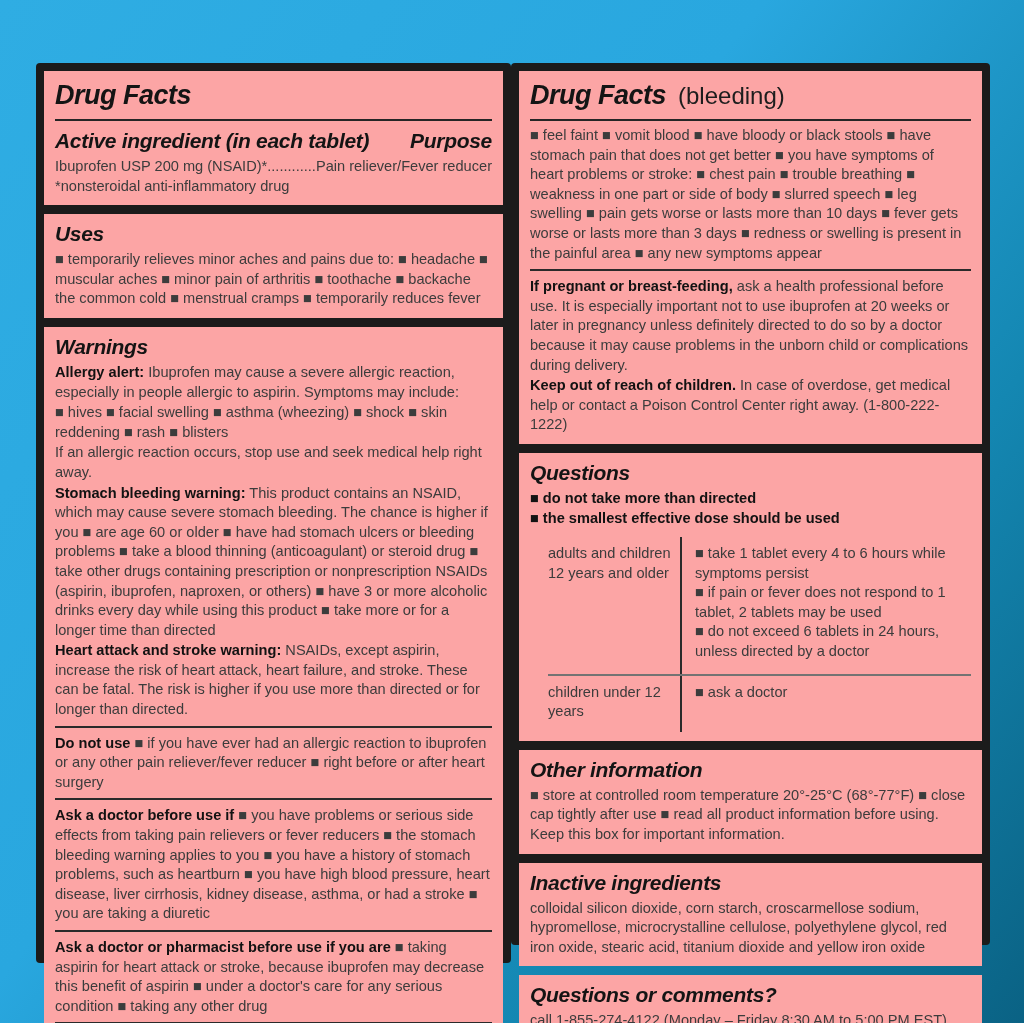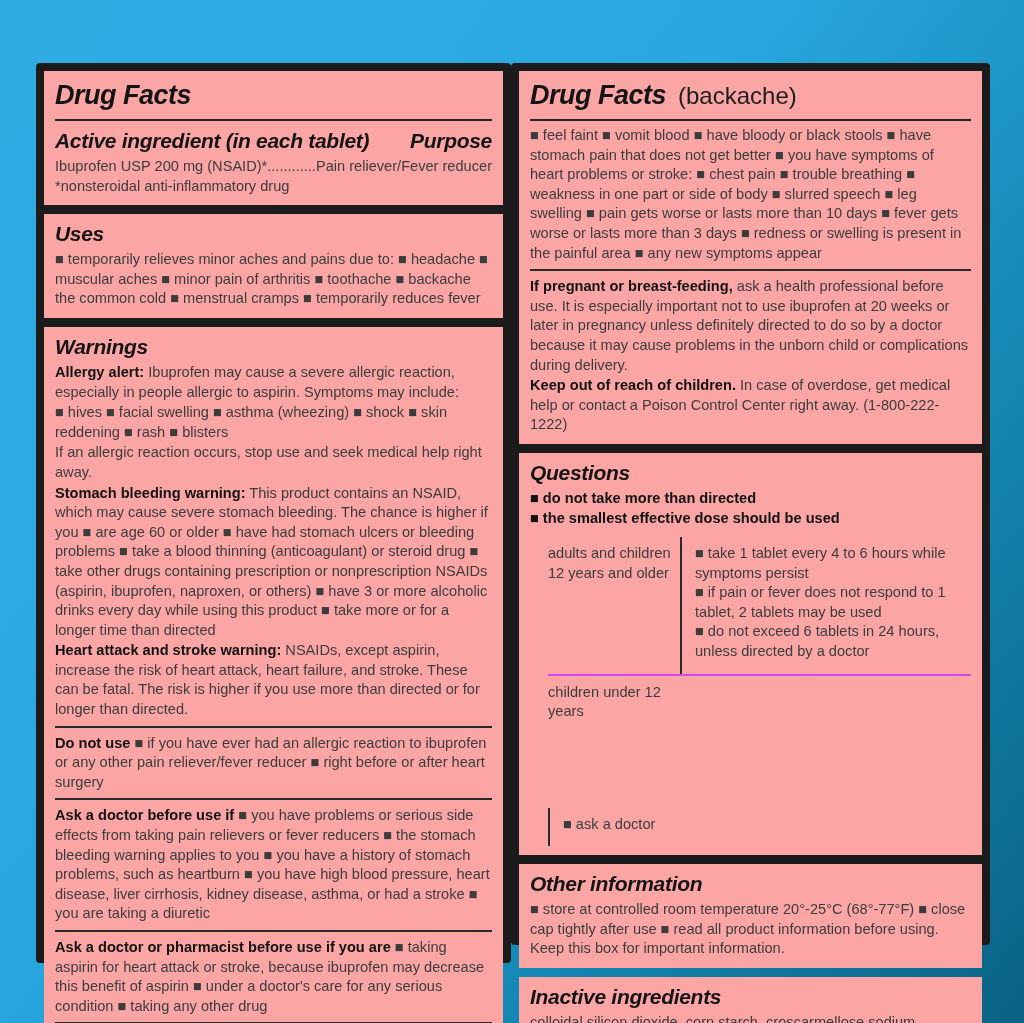--- a/index.html
+++ b/index.html
@@ -52,21 +52,21 @@
     color: #3c3c3c;
   }
   .txt b { color: #121212; }
   .para { margin-bottom: 1px; }
   .ai-head-row { display: flex; justify-content: space-between; align-items: baseline; }
   .ai-line { display: flex; align-items: baseline; white-space: nowrap; }
   .ai-dots { flex: 1 1 auto; overflow: hidden; white-space: nowrap; }
   .pre { white-space: pre-line; }
   .dir-table { margin-top: 9px; margin-left: 18px; }
   .dir-row { display: flex; }
-  .dir-row-divider { border-top: 2px solid #d946ef; flex-direction: column; }
+  .dir-row-divider { border-top: 2px solid #737373; }
   .dir-who {
     width: 132px;
     flex: 0 0 132px;
     padding: 7px 8px 10px 0;
   }
   .dir-what {
     flex: 1 1 auto;
     border-left: 2px solid #2a2a2a;
     padding: 7px 0 12px 13px;
   }
@@ -116,21 +116,21 @@
     <div class="rule-thin"></div>
 
   </div>
 </div>
 
 <div class="panel panel-right">
 
   <div class="box">
     <div class="h1 title-row">
       <span>Drug Facts</span>
-      <span class="title-suffix">(backache)</span>
+      <span class="title-suffix">(bleeding)</span>
     </div>
     <div class="rule"></div>
     <div class="txt para">■  feel faint ■  vomit blood ■  have bloody or black stools ■  have stomach pain that does not get better ■  you have symptoms of heart problems or stroke: ■  chest pain ■  trouble breathing ■  weakness in one part or side of body ■  slurred speech ■  leg swelling ■  pain gets worse or lasts more than 10 days ■  fever gets worse or lasts more than 3 days ■  redness or swelling is present in the painful area ■  any new symptoms appear</div>
     <div class="rule-thin"></div>
     <div class="txt para"><b>If pregnant or breast-feeding,</b><span> ask a health professional before use. It is especially important not to use ibuprofen at 20 weeks or later in pregnancy unless definitely directed to do so by a doctor because it may cause problems in the unborn child or complications during delivery.</span></div>
     <div class="txt"><b>Keep out of reach of children.</b><span> In case of overdose, get medical help or contact a Poison Control Center right away. (1-800-222-1222)</span></div>
   </div>
 
   <div class="box">
     <div class="h2">Questions</div>

